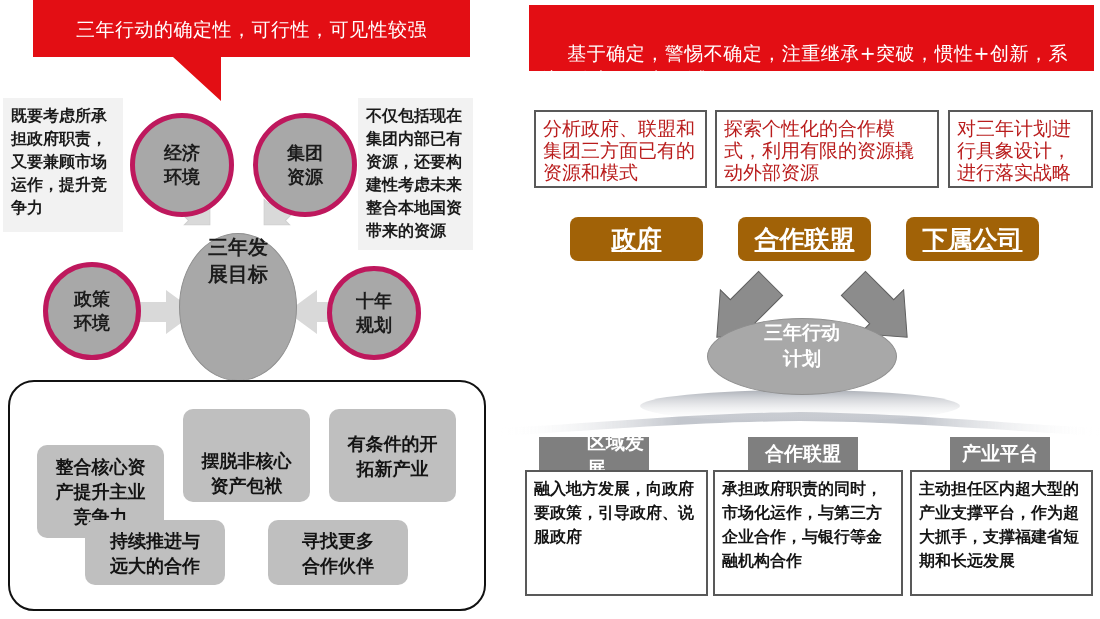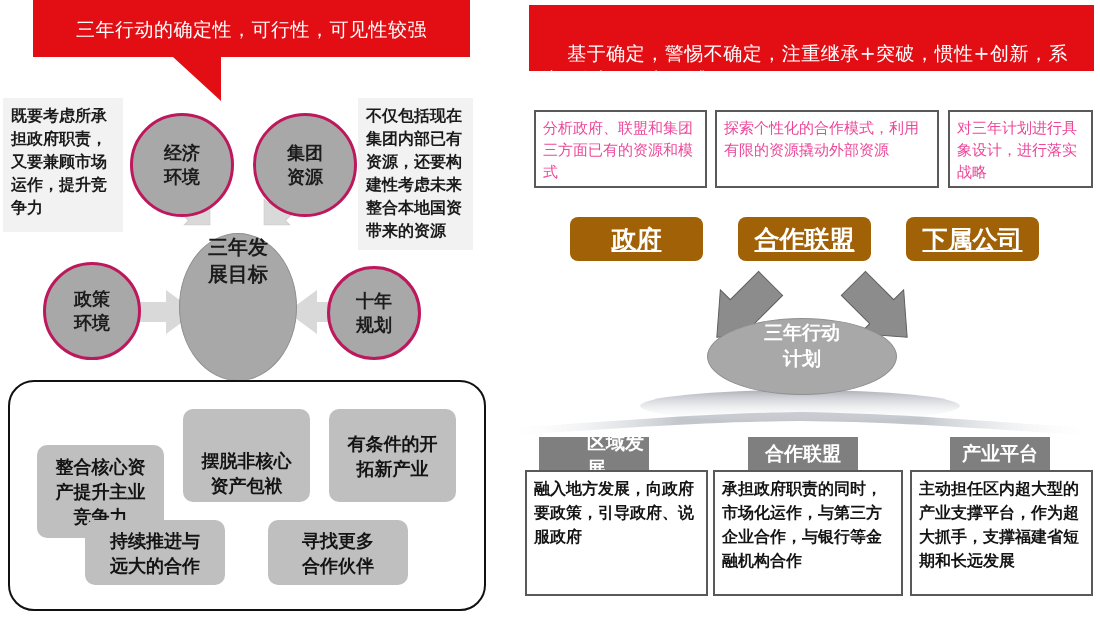--- a/index.html
+++ b/index.html
@@ -39,21 +39,21 @@
     line-height:23px;
     padding:6px 8px;
     box-sizing:border-box;
     font-weight:600;
   }
 
   
   .circle{
     border-radius:50%;
     background:#A8A8A8;
-    border:3px solid #be185d;
+    border:5px solid #be185d;
     color:#1c1c1c;
     display:flex;align-items:center;justify-content:center;
     text-align:center;
     font-size:18px;line-height:24px;font-weight:600;
     box-sizing:border-box;
   }
   .ellipse{
     border-radius:50%;
     background:#A8A8A8;
     border:1px solid #8f8f8f;
@@ -78,22 +78,22 @@
     text-align:center;
     font-size:18px;line-height:25px;font-weight:600;
     box-sizing:border-box;
     padding:4px 6px;
   }
 
   
   .outline-box{
     border:2px solid #595959;
     background:#ffffff;
-    color:#ec4899;
-    font-size:15px;line-height:22px;
+    color:#b91c1c;
+    font-size:19px;line-height:22px;
     padding:5px 7px;
     box-sizing:border-box;
     font-weight:500;
   }
   .outline-box.dark-text{color:#141414;font-weight:600;font-size:16px;line-height:24px;}
   .gray-pill{
     background:#a16207;
     border-radius:8px;
     color:#ffffff;
     display:flex;align-items:center;justify-content:center;

